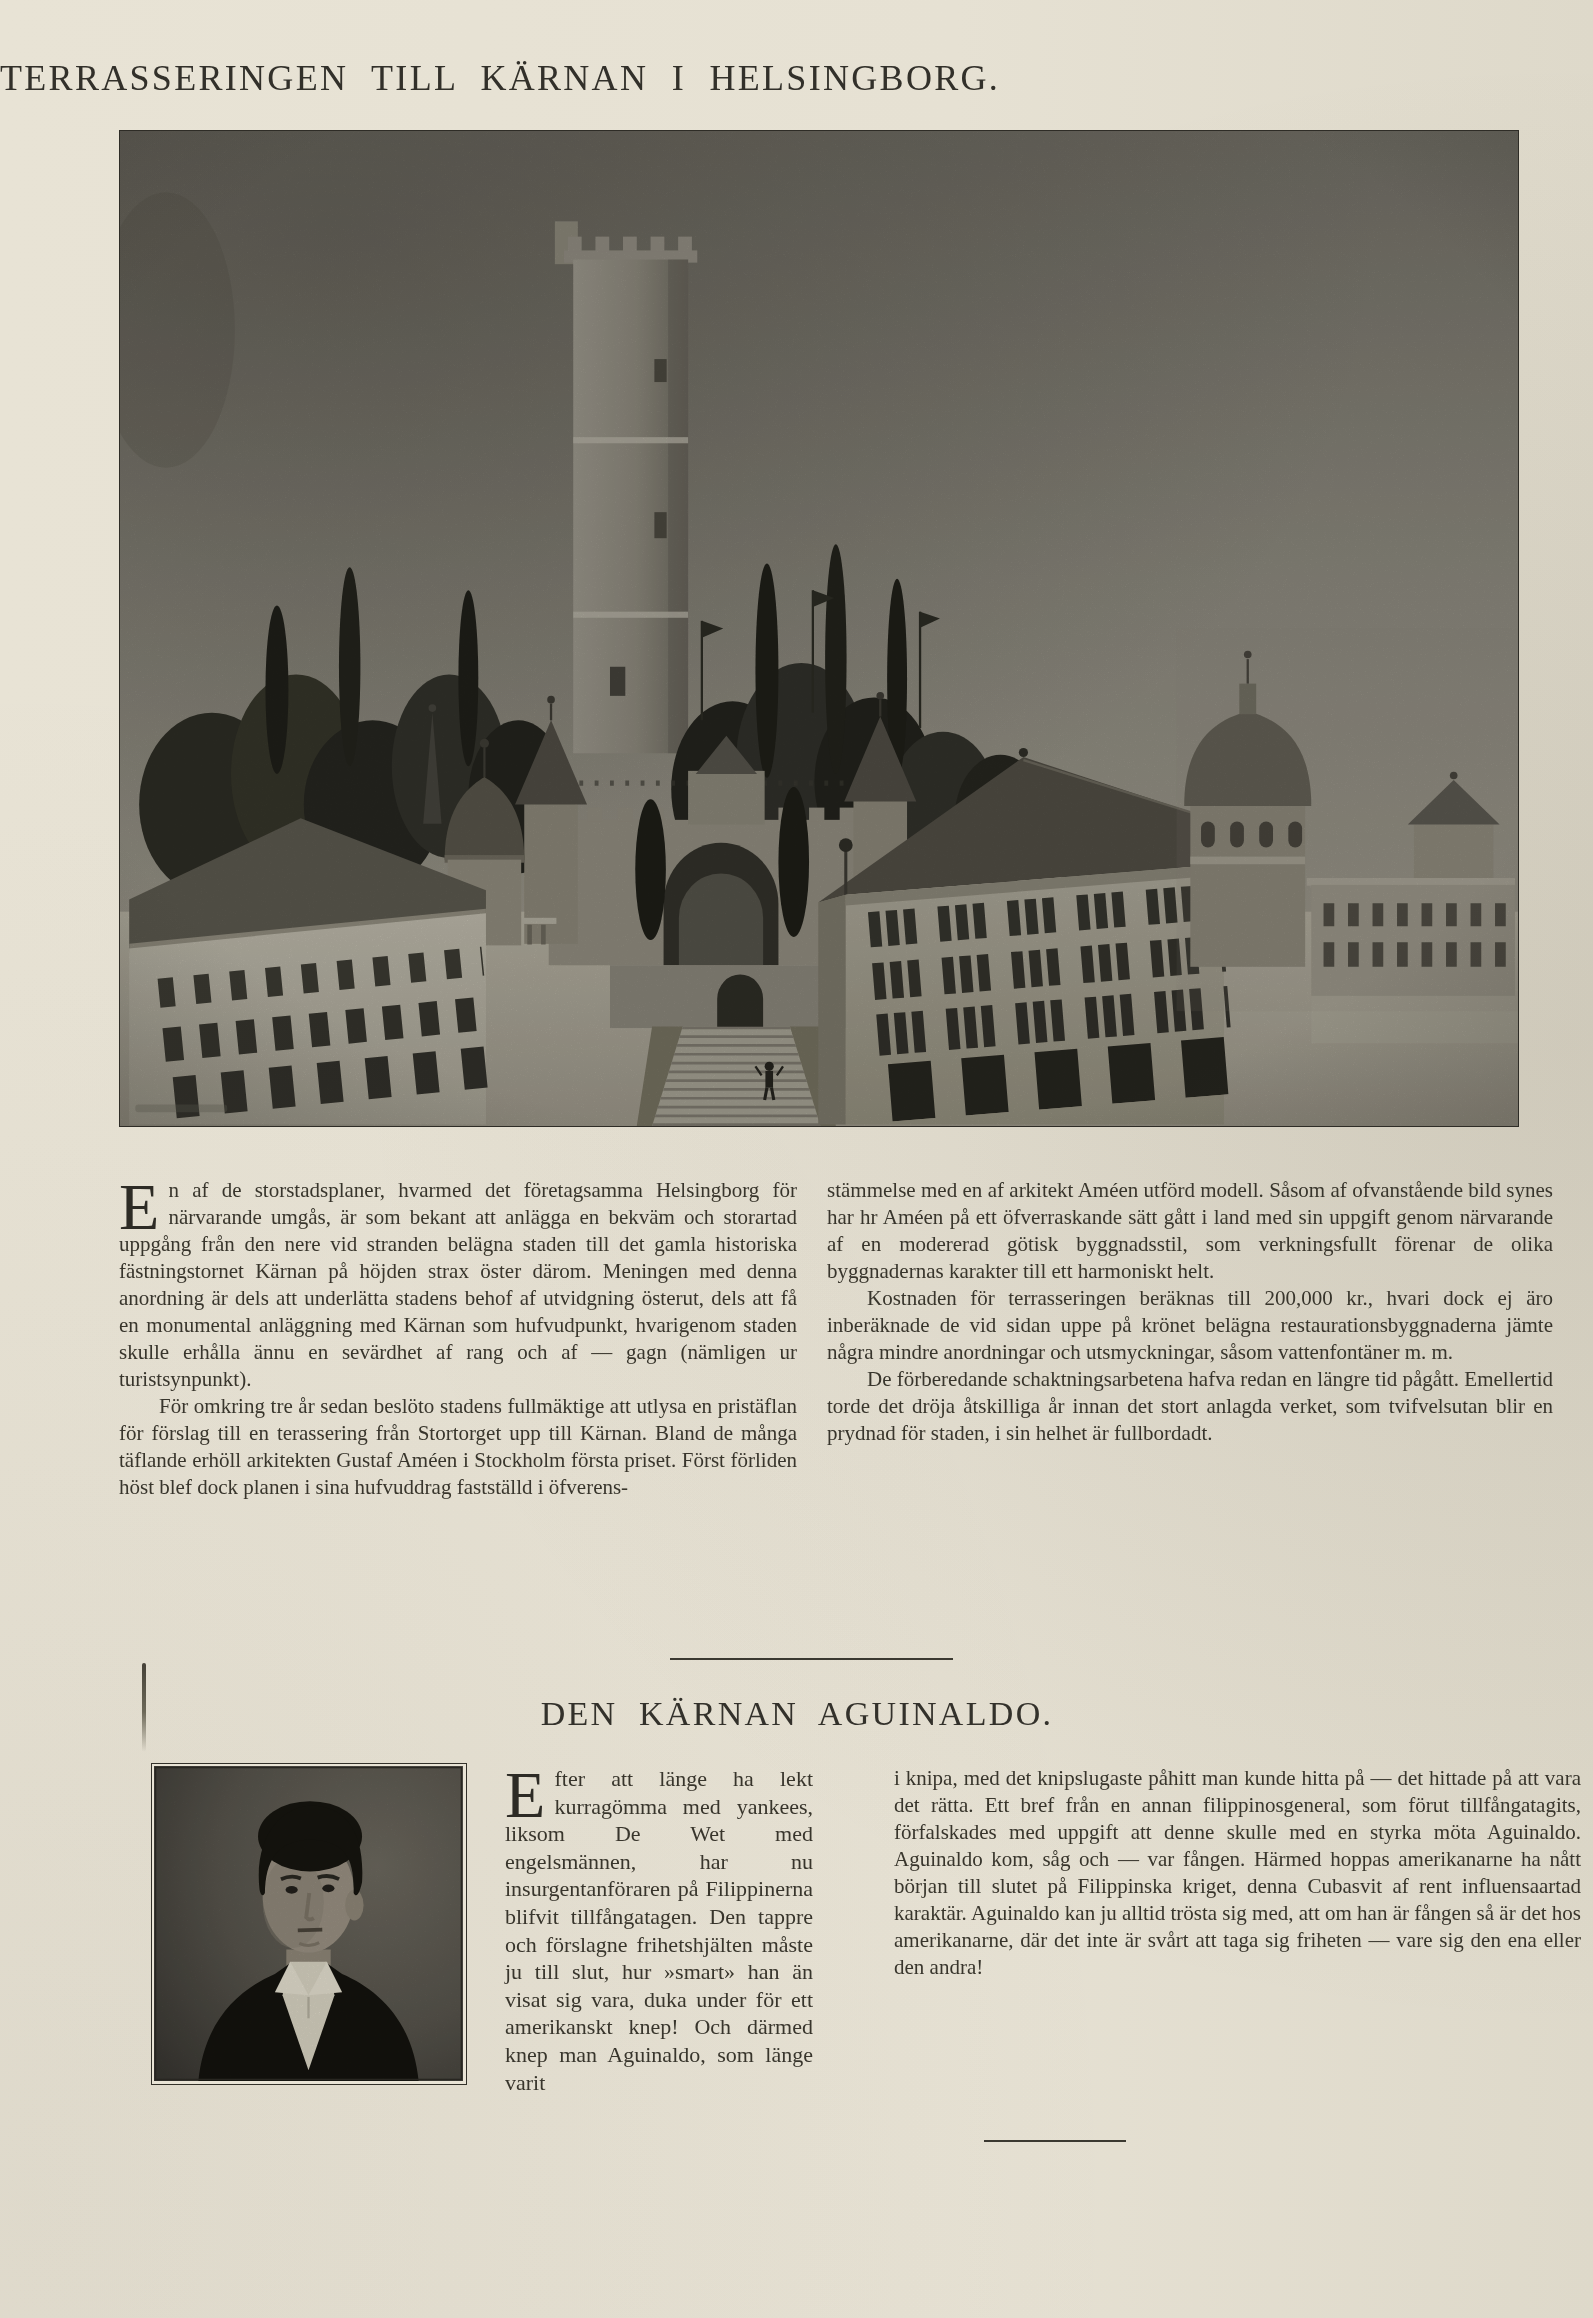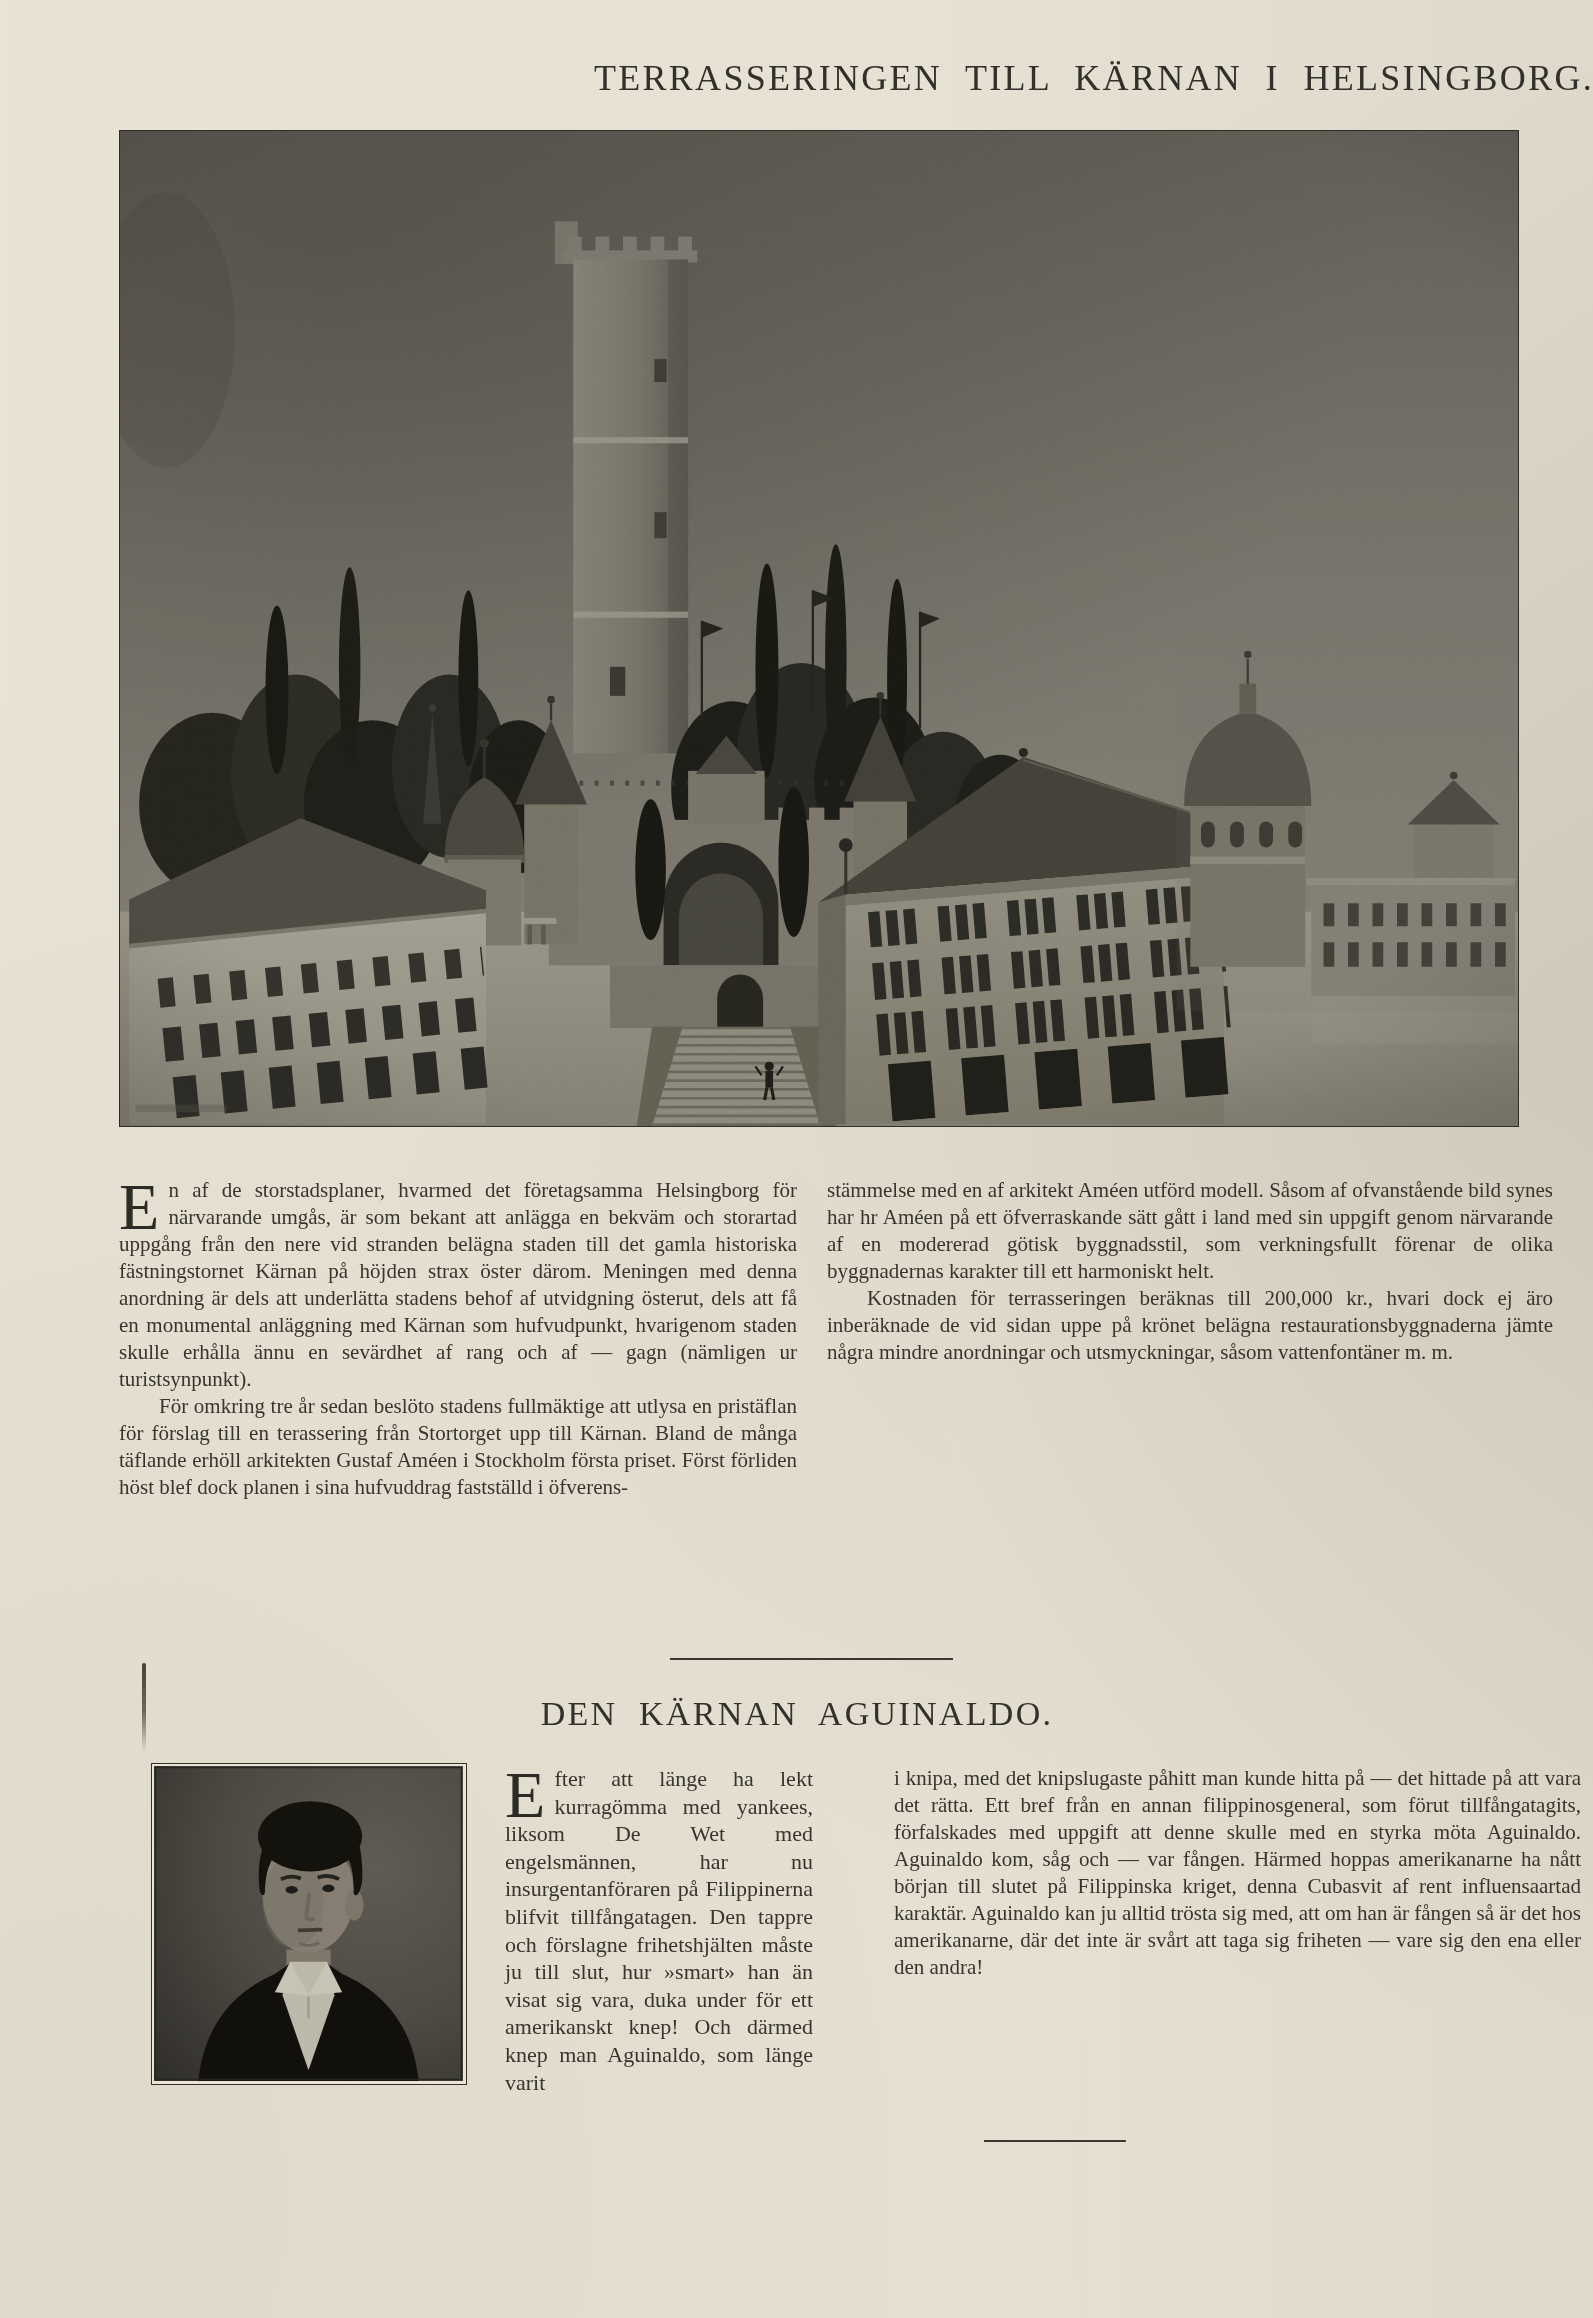--- a/index.html
+++ b/index.html
@@ -7,21 +7,21 @@
   .page{
     position:relative;width:1594px;height:2319px;overflow:hidden;
     background:
       radial-gradient(ellipse at 98% 45%, rgba(70,62,45,0.10), rgba(70,62,45,0) 55%),
       radial-gradient(ellipse at 2% 95%, rgba(70,62,45,0.06), rgba(70,62,45,0) 50%),
       linear-gradient(90deg,#e8e3d5 0%, #e6e1d3 60%, #ded9ca 100%);
     font-family:"Liberation Serif","DejaVu Serif",serif;
     color:#363329;
   }
   .a1-title{
-    position:absolute;left:0;top:57px;width:100%;margin:0;text-align:right;
+    position:absolute;left:0;top:57px;width:100%;margin:0;text-align:left;
     font-size:36px;font-weight:400;letter-spacing:2.3px;word-spacing:12.2px;color:#32302a;
   }
   .photo{
     position:absolute;left:119px;top:130px;width:1398px;height:995px;margin:0;
     border:1.5px solid #2e2c26;background:#8d8a80;
   }
   .photo svg,.portrait svg{display:block;width:100%;height:100%;}
   .col{position:absolute;text-align:justify;font-size:21px;line-height:27px;color:#38352c;}
   .col p{margin:0;}
   .col p.ind{text-indent:40px;}
@@ -281,20 +281,21 @@
   </figure>
 
   <div class="col a1c1">
     <p><span class="dropcap">E</span><span>n af de storstadsplaner, hvarmed det företagsamma Helsingborg för närvarande umgås, är som bekant att anlägga en bekväm och storartad uppgång från den nere vid stranden belägna staden till det gamla historiska fästningstornet Kärnan på höjden strax öster därom. Meningen med denna anordning är dels att underlätta stadens behof af utvidgning österut, dels att få en monumental anläggning med Kärnan som hufvudpunkt, hvarigenom staden skulle erhålla ännu en sevärdhet af rang och af — gagn (nämligen ur turistsynpunkt).</span></p>
     <p class="ind">För omkring tre år sedan beslöto stadens fullmäktige att utlysa en pristäflan för förslag till en terassering från Stortorget upp till Kärnan. Bland de många täflande erhöll arkitekten Gustaf Améen i Stockholm första priset. Först förliden höst blef dock planen i sina hufvuddrag fastställd i öfverens-</p>
   </div>
 
   <div class="col a1c2">
     <p>stämmelse med en af arkitekt Améen utförd modell. Såsom af ofvanstående bild synes har hr Améen på ett öfverraskande sätt gått i land med sin uppgift genom närvarande af en modererad götisk byggnadsstil, som verkningsfullt förenar de olika byggnadernas karakter till ett harmoniskt helt.</p>
     <p class="ind">Kostnaden för terrasseringen beräknas till 200,000 kr., hvari dock ej äro inberäknade de vid sidan uppe på krönet belägna restaurationsbyggnaderna jämte några mindre anordningar och utsmyckningar, såsom vattenfontäner m. m.</p>
+    <p class="ind">De förberedande schaktningsarbetena hafva redan en längre tid pågått. Emellertid torde det dröja åtskilliga år innan det stort anlagda verket, som tvifvelsutan blir en prydnad för staden, i sin helhet är fullbordadt.</p>
   </div>
 
   <div class="rule rule1"></div>
   <div class="artifact"></div>
 
   <h2 class="a2-title">DEN KÄRNAN AGUINALDO.</h2>
 
   <figure class="portrait">
     <svg viewBox="0 0 404 412" preserveAspectRatio="none">
       <defs>

